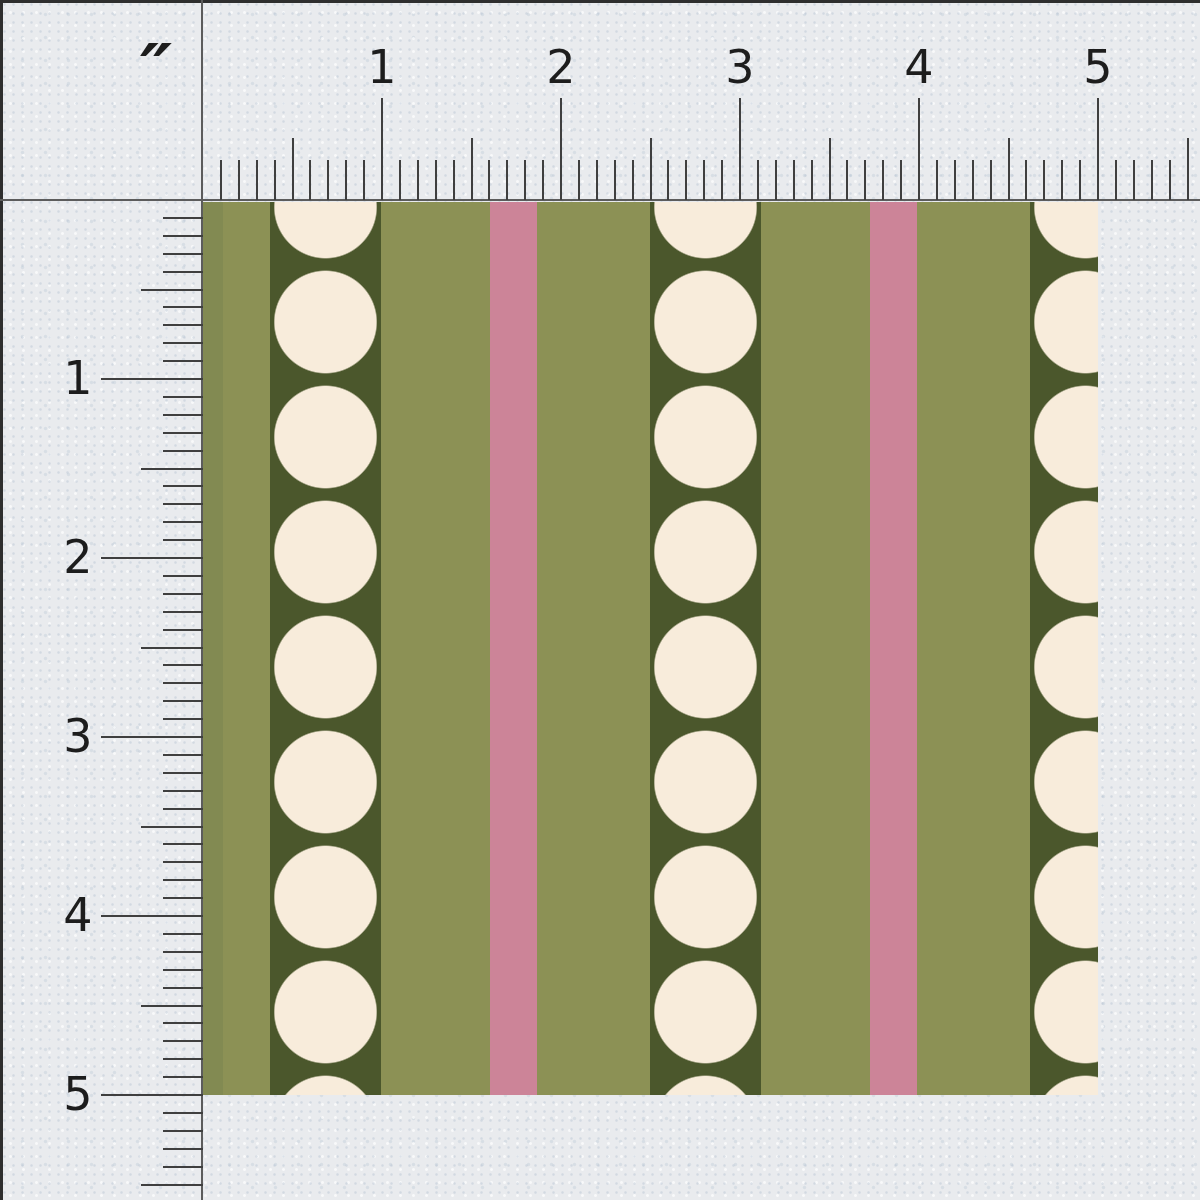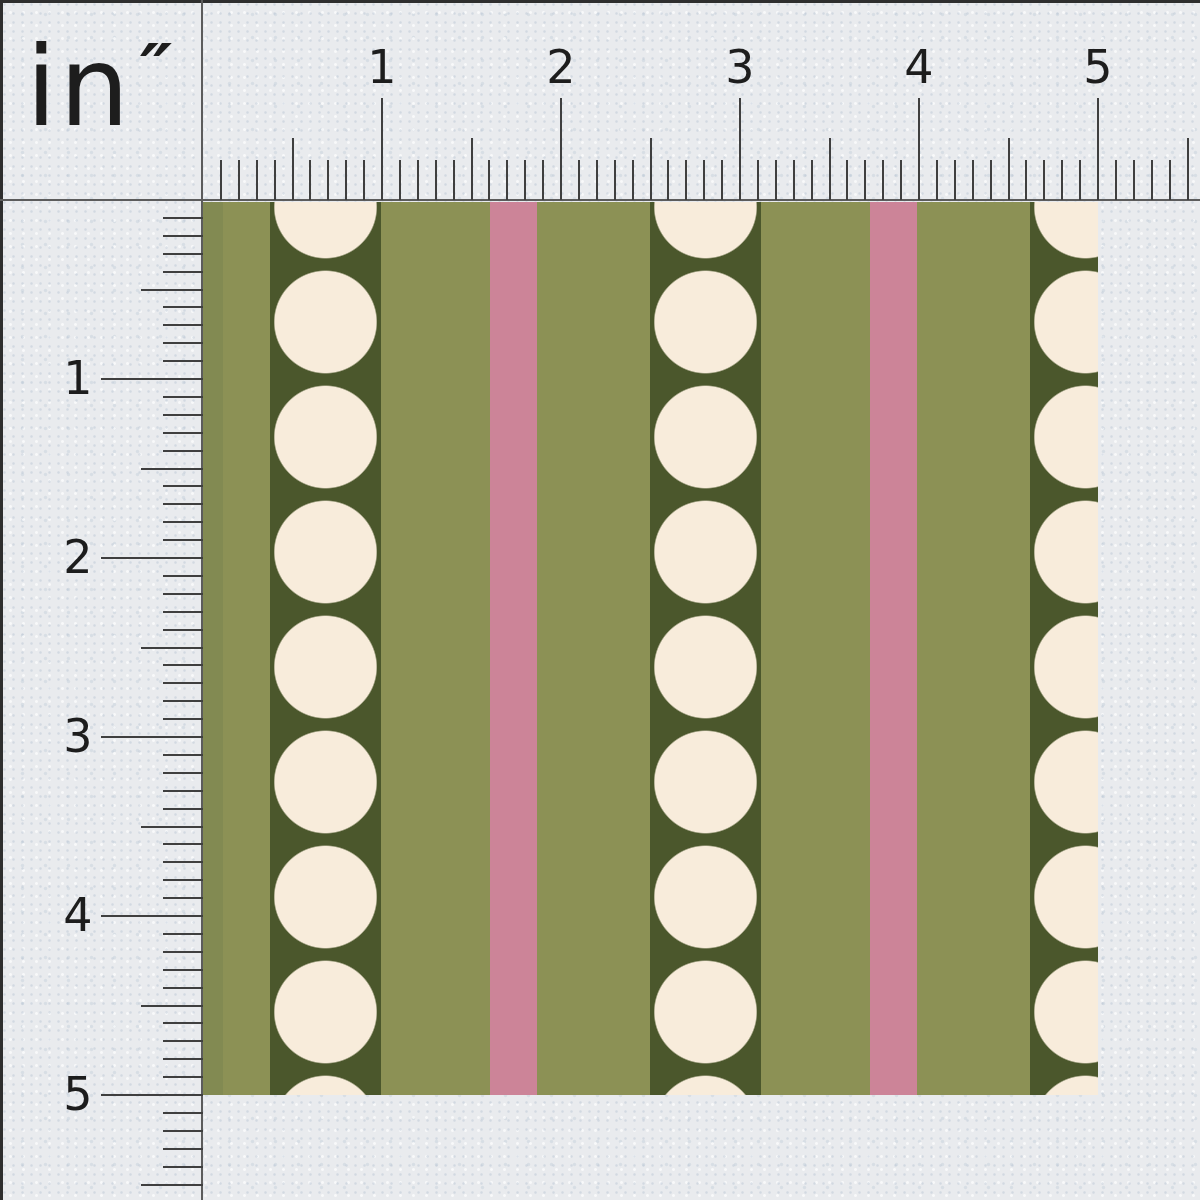--- a/index.html
+++ b/index.html
@@ -25,21 +25,20 @@
   #fabric{position:absolute;}
 </style>
 </head>
 <body>
 
 <div id="canvas" style="background-color: rgb(233, 235, 238);">
   <div class="abs" id="frameTop" style="left: 0px; top: 0px; width: 1200px; height: 3px; background: rgb(46, 46, 46);"></div>
   <div class="abs" id="frameLeft" style="left: 0px; top: 0px; width: 3px; height: 1200px; background: rgb(46, 46, 46);"></div>
   <div class="abs" id="hBaseline" style="left: 0px; top: 199px; width: 1200px; height: 2px; background: rgb(92, 92, 92);"></div>
   <div class="abs" id="vBaseline" style="left: 201px; top: 0px; width: 2px; height: 1200px; background: rgb(92, 92, 92);"></div>
-  <div id="unitText" style="color: rgb(29, 29, 29);">in</div>
   <div id="unitMark" style="color: rgb(29, 29, 29);">″</div>
   <div class="ruler" id="topRuler">
       <div class="tick" style="left: 219.9px; top: 160px; width: 2px; height: 40px; background: rgb(63, 63, 63);"></div>
       <div class="tick" style="left: 237.8px; top: 160px; width: 2px; height: 40px; background: rgb(63, 63, 63);"></div>
       <div class="tick" style="left: 255.7px; top: 160px; width: 2px; height: 40px; background: rgb(63, 63, 63);"></div>
       <div class="tick" style="left: 273.6px; top: 160px; width: 2px; height: 40px; background: rgb(63, 63, 63);"></div>
       <div class="tick" style="left: 291.5px; top: 138px; width: 2px; height: 62px; background: rgb(63, 63, 63);"></div>
       <div class="tick" style="left: 309.4px; top: 160px; width: 2px; height: 40px; background: rgb(63, 63, 63);"></div>
       <div class="tick" style="left: 327.3px; top: 160px; width: 2px; height: 40px; background: rgb(63, 63, 63);"></div>
       <div class="tick" style="left: 345.2px; top: 160px; width: 2px; height: 40px; background: rgb(63, 63, 63);"></div>

